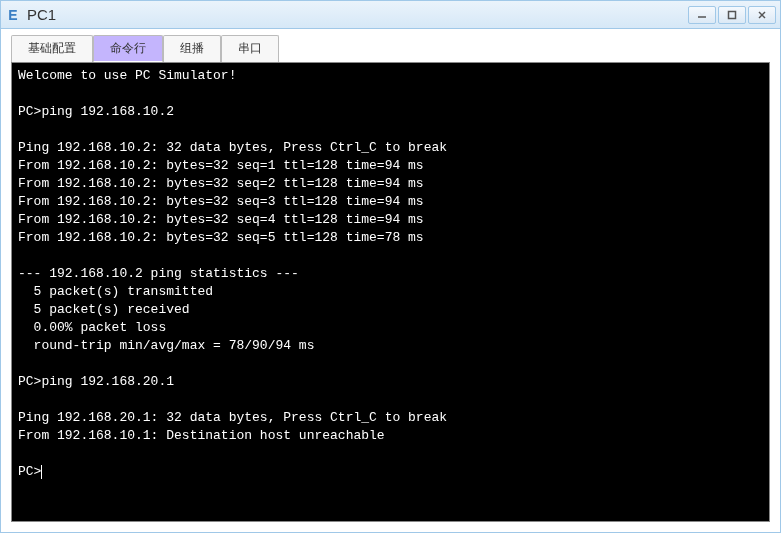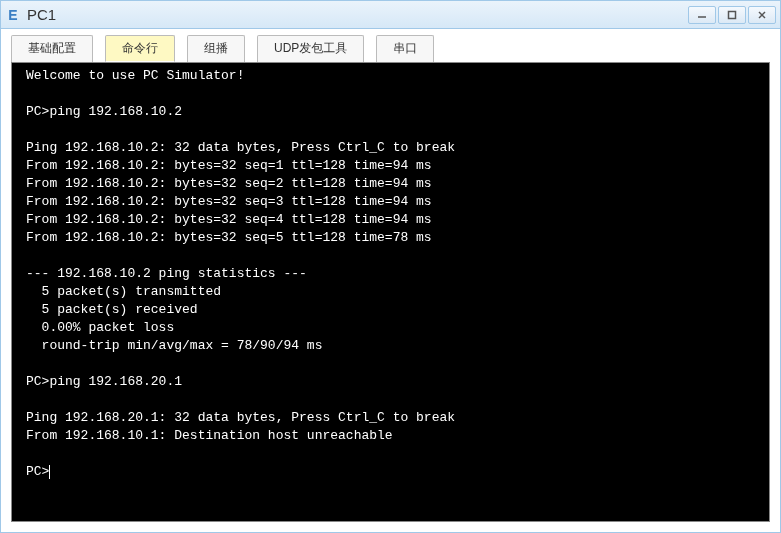--- a/index.html
+++ b/index.html
@@ -63,45 +63,45 @@
       display: flex;
       padding: 6px 10px 0 10px;
       background: #fff;
     }
     .tab {
       padding: 4px 16px;
       font-size: 12px;
       border: 1px solid #bbb;
       border-bottom: none;
       background: #f7f7f7;
-      margin-right: 12px;
+      margin-right: 0;
       cursor: pointer;
       color: #333;
       border-radius: 2px 2px 0 0;
     }
     .tab.active {
-      background: #fef9c3;
+      background: #c4b5fd;
       border-bottom: 1px solid #fff;
       position: relative;
       z-index: 2;
     }
     .terminal-wrap {
       flex: 1;
       padding: 0 10px 10px 10px;
       background: #fff;
     }
     .terminal {
       width: 100%;
       height: 100%;
       background: #000;
       color: #fff;
       font-family: "SimSun", "Courier New", monospace;
       font-size: 13px;
       line-height: 18px;
-      padding: 4px 14px;
+      padding: 4px 6px;
       border: 1px solid #888;
       white-space: pre;
       overflow: hidden;
       position: relative;
     }
     .cursor {
       display: inline-block;
       width: 1px;
       height: 14px;
       background: #fff;
@@ -134,21 +134,20 @@
             <line x1="8" y1="2" x2="2" y2="8" stroke="#555" stroke-width="1.5"></line>
           </svg>
       </div>
     </div>
   </div>
 
   <div class="tabs">
     <div class="tab">基础配置</div>
     <div class="tab active">命令行</div>
     <div class="tab">组播</div>
-    <div class="tab">UDP发包工具</div>
     <div class="tab">串口</div>
   </div>
 
   <div class="terminal-wrap">
     <div class="terminal" id="terminal">Welcome to use PC Simulator!
 
 PC&gt;ping 192.168.10.2
 
 Ping 192.168.10.2: 32 data bytes, Press Ctrl_C to break
 From 192.168.10.2: bytes=32 seq=1 ttl=128 time=94 ms

